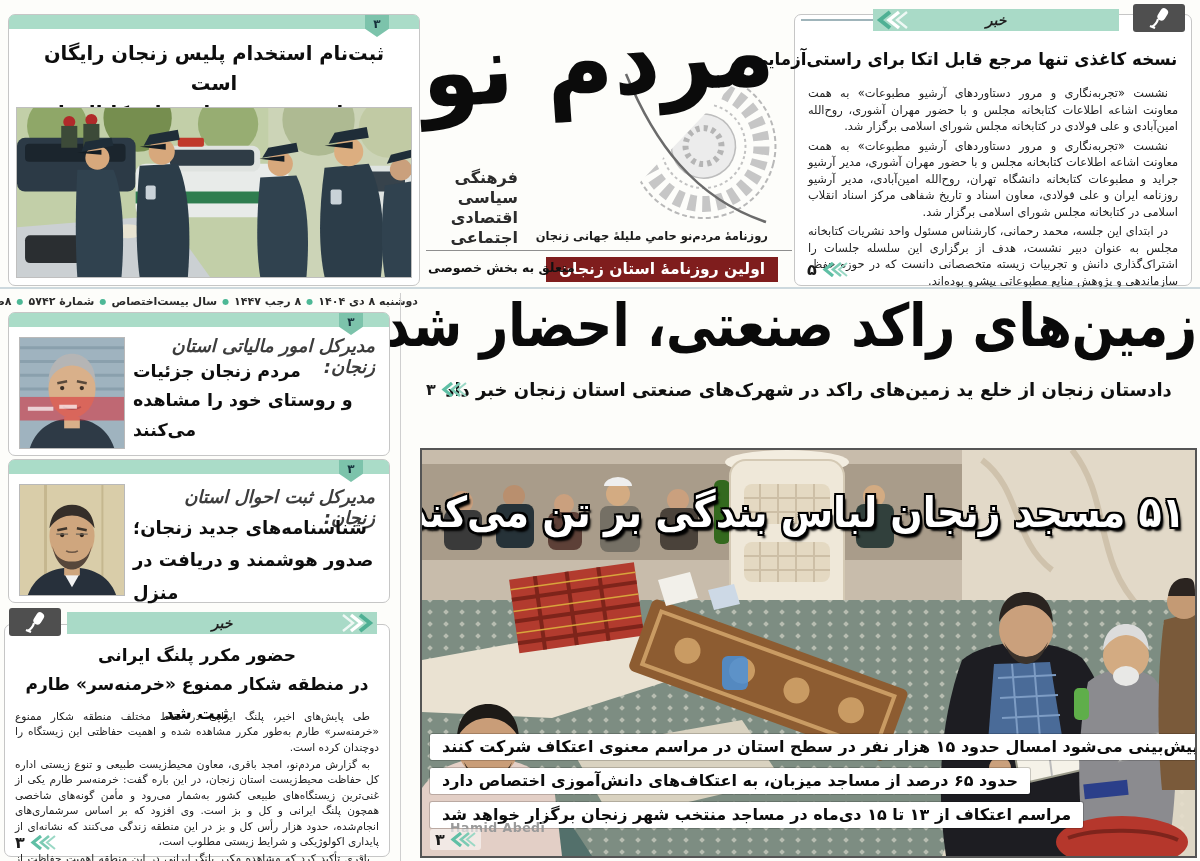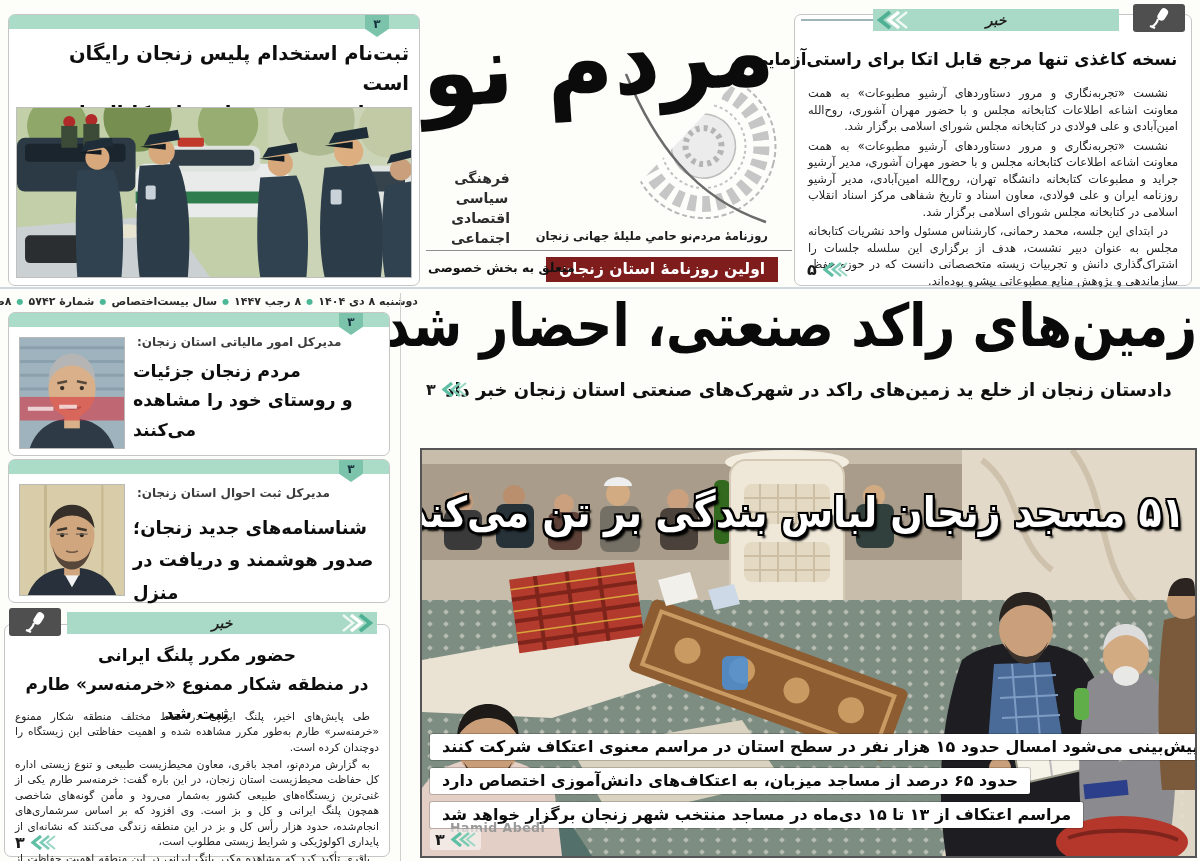--- a/index.html
+++ b/index.html
@@ -12,22 +12,22 @@
   .box { position:absolute; background:#fff; border:1.5px solid #c6c6c6; border-radius:7px; }
 
   
   .masthead { position:absolute; left:420px; top:0; width:376px; height:286px; }
   .masthead-title {
     position:absolute; top:2px; right:26px; font-size:92px; font-weight:900;
     color:#0b0b0b; line-height:1.0; letter-spacing:-2px; z-index:3;
     transform:rotate(-4deg) scaleY(1.06); transform-origin:top right; white-space:nowrap;
   }
   .masthead-attrs {
-    position:absolute; left:34px; top:168px; width:56px; z-index:3;
-    font-size:14px; font-weight:bold; color:#2c2c2c; line-height:20px; text-align:center;
+    position:absolute; left:42px; top:168px; width:56px; z-index:3;
+    font-size:16px; font-weight:bold; color:#2c2c2c; line-height:20px; text-align:left;
   }
   .masthead-medallion { position:absolute; left:188px; top:58px; z-index:1; }
   .masthead-line { position:absolute; left:6px; right:4px; top:250px; height:1px; background:#8e8e8e; }
   .masthead-tagline {
     position:absolute; right:28px; top:229px; font-size:11.5px; font-weight:bold; color:#1c1c1c; z-index:3;
   }
   .masthead-banner {
     position:absolute; left:126px; right:18px; top:257px; height:25px; background:#7f1d1d;
     color:#fff; font-weight:900; font-size:15.5px; text-align:center; line-height:25px; z-index:3;
   }
@@ -53,21 +53,21 @@
     clip-path:polygon(0 0,100% 0,100% 62%,50% 100%,0 62%);
     text-align:center; font-size:12px; font-weight:bold; color:#16323c; line-height:18px;
   }
   .tealbar { position:absolute; left:0; right:0; top:0; height:14px; background:#aadcc8; border-radius:5px 5px 0 0; }
 
   .pagemark { position:absolute; display:flex; align-items:center; gap:5px; z-index:6; }
   .pagemark .num { font-size:16px; font-weight:900; color:#1a1a1a; }
 
   
   .box-police { left:8px; top:14px; width:412px; height:272px; }
-  .police-headline { position:absolute; top:24px; left:10px; right:10px; 
+  .police-headline { position:absolute; top:24px; left:10px; right:10px; text-align:center;
     font-size:19.5px; font-weight:900; color:#0e0e0e; line-height:1.55; }
   .police-photo { position:absolute; left:7px; right:7px; top:92px; bottom:7px;
     border:1px solid #bfbfbf; background:#cdd6bb; overflow:hidden; }
 
   
   .rule-full { position:absolute; left:0; right:0; top:287px; height:1.5px; background:#cdd9de; }
   .dateline {
     position:absolute; left:8px; top:291px; width:410px; height:20px;
     display:flex; align-items:center; gap:5px; font-size:11px; font-weight:bold; color:#2a2a2a; white-space:nowrap;
   }
@@ -89,22 +89,22 @@
     font-size:18px; font-weight:900; color:#101010; }
   .main-sub .pagemark { left:6px; top:1px; }
 
   .vdivider { position:absolute; left:400px; top:293px; height:568px; width:1px; background:#cfcfcf; }
 
   
   .box-official { left:8px; width:382px; height:144px; }
   .boxA { top:312px; } .boxB { top:459px; }
   .portrait { position:absolute; left:10px; top:24px; width:106px; height:112px;
     border:1px solid #b9b9b9; background:#fff; overflow:hidden; }
-  .kicker { position:absolute; right:14px; left:128px; top:22px; text-align:left;
-    font-size:12px; font-weight:bold; color:#3d3d3d; }
+  .kicker { position:absolute; right:14px; left:128px; top:22px; text-align:right;
+    font-size:18px; font-weight:bold; color:#3d3d3d;font-style:italic; }
   .off-lines { position:absolute; right:10px; left:124px; top:44px; text-align:left;
     font-size:17.5px; font-weight:900; color:#0e0e0e; line-height:1.68; }
   .boxB .kicker { top:26px; }
   .boxB .off-lines { top:52px; font-size:18px; line-height:1.8; }
 
   
   .box-leopard { left:4px; top:624px; width:386px; height:233px; }
   .leopard-headline { position:absolute; top:16px; left:8px; right:8px; text-align:center;
     font-size:17px; font-weight:900; color:#0d0d0d; line-height:1.7; }
   .leopard-body { position:absolute; top:84px; left:10px; right:10px; }

